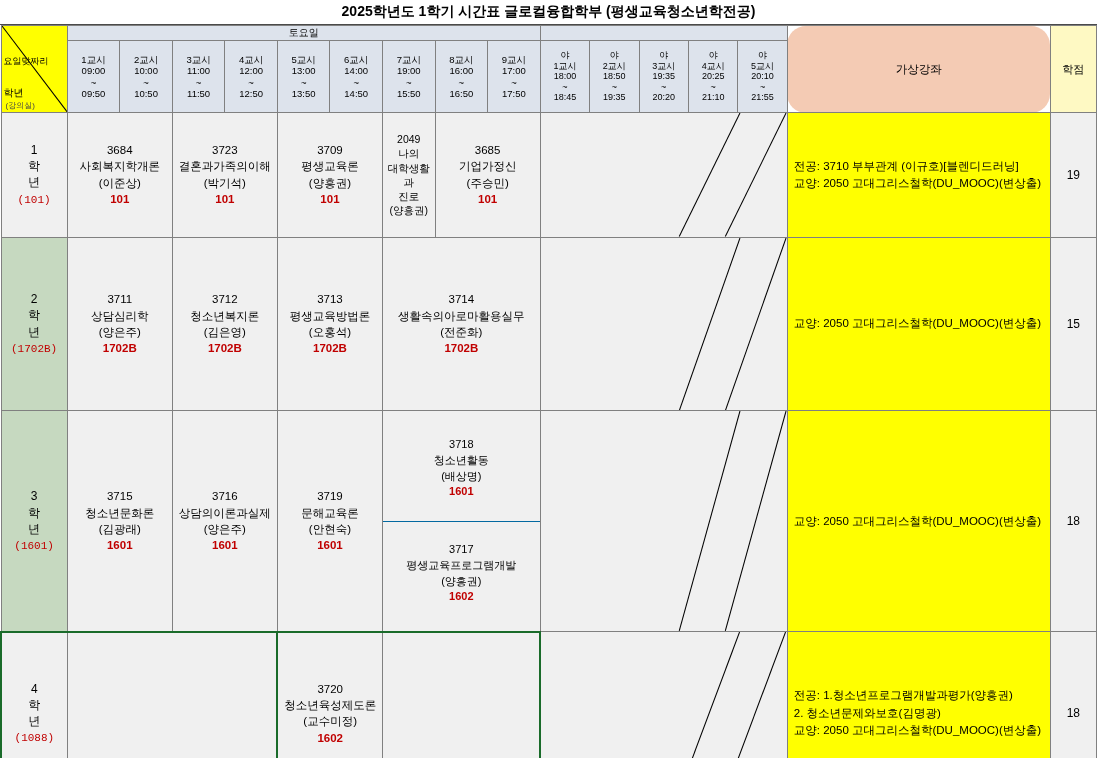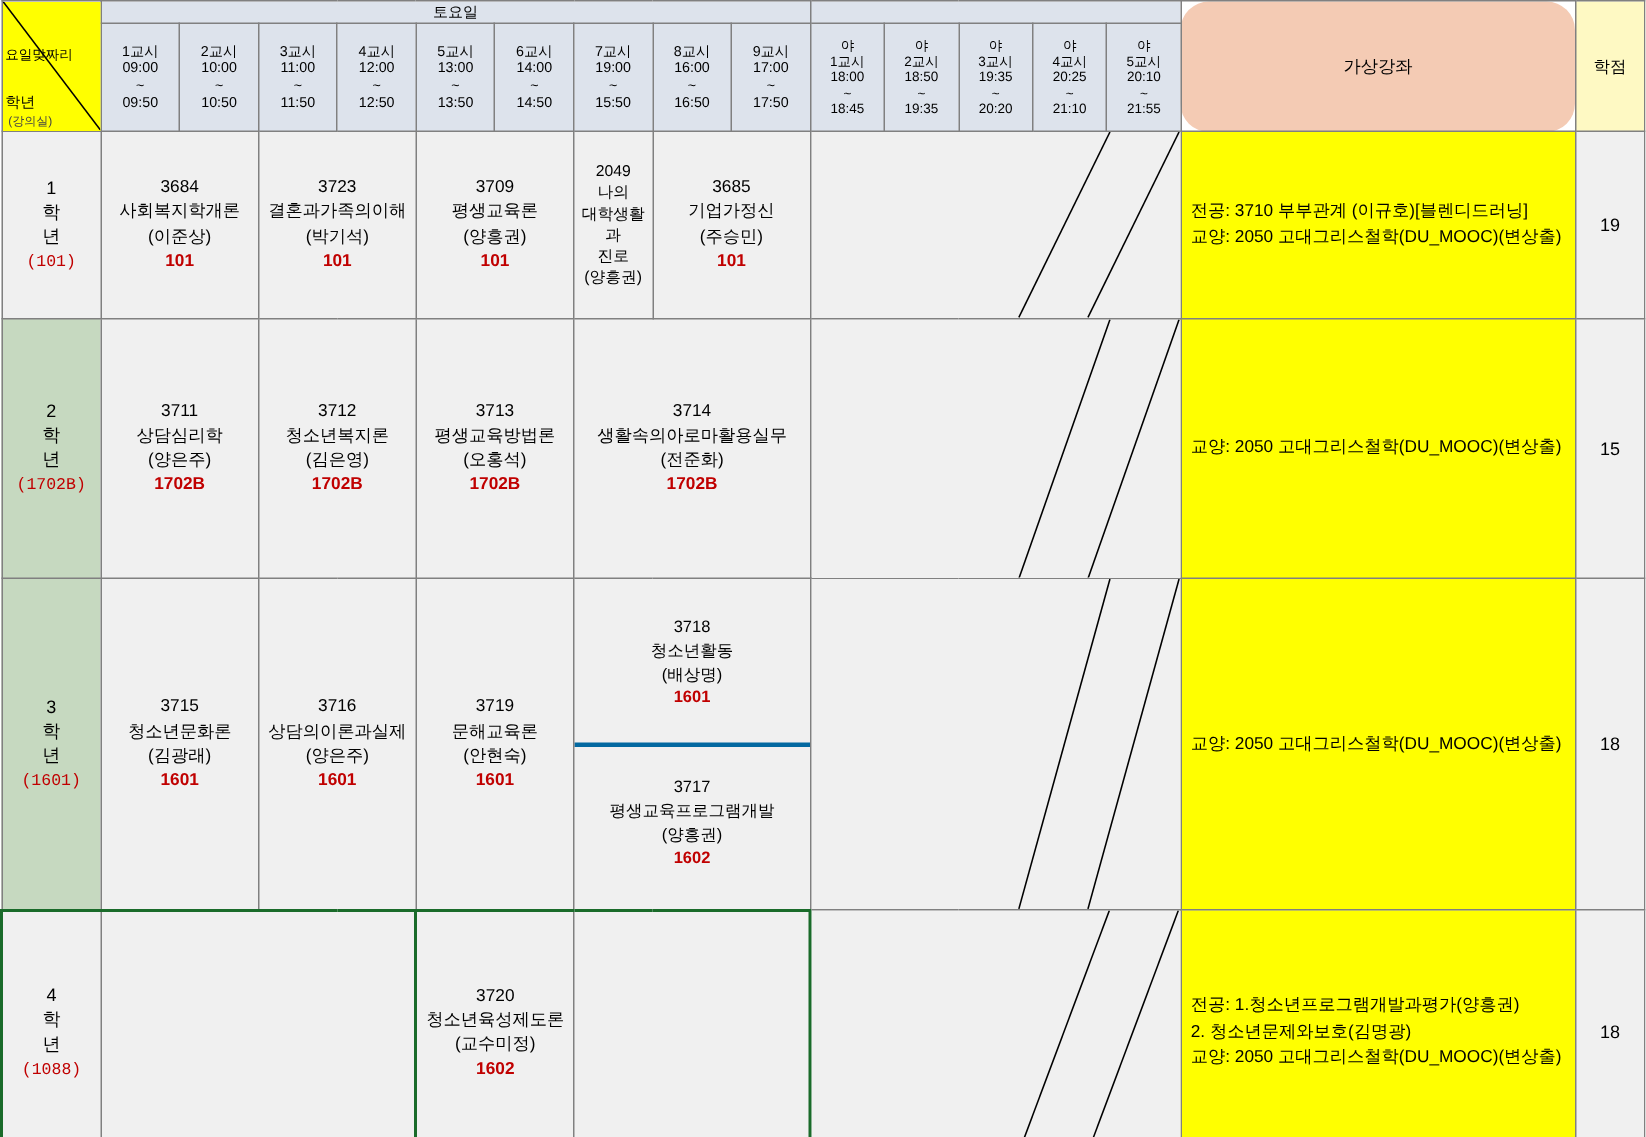--- a/index.html
+++ b/index.html
@@ -51,29 +51,30 @@
   .blank{background:#f0f0f0;}
   .diagcell{background:#f0f0f0;position:relative;padding:0;}
   .diagcell svg{display:block;width:100%;height:100%;}
   .virt{
     background:#ffff00;text-align:left;padding:4px 6px;font-size:11.5px;line-height:1.5;
   }
   .virt .ln{display:block;}
   .credit{background:#f0f0f0;font-size:12px;}
   .inner-tbl{width:100%;border-collapse:collapse;}
   .inner-tbl td{border:none;}
-  .inner-split td{border-bottom:3px solid #0369a1;}
+  .inner-split td{border-bottom:1px solid #0369a1;}
   .green-left{border-left:2px solid #1a6b2a;}
   .row4 td.cell, .row4 td.blank{border-top:2px solid #1a6b2a;}
 </style>
 </head>
 <body>
 
 <div class="sheet">
 
+  <div class="title-row">2025학년도 1학기 시간표 글로컬융합학부 (평생교육청소년학전공)</div>
 
   <table>
     <colgroup>
       <col style="width:63px">
       <col style="width:50px">
         <col style="width:50px">
         <col style="width:50px">
       <col style="width:50px">
         <col style="width:50px">
         <col style="width:50px">

